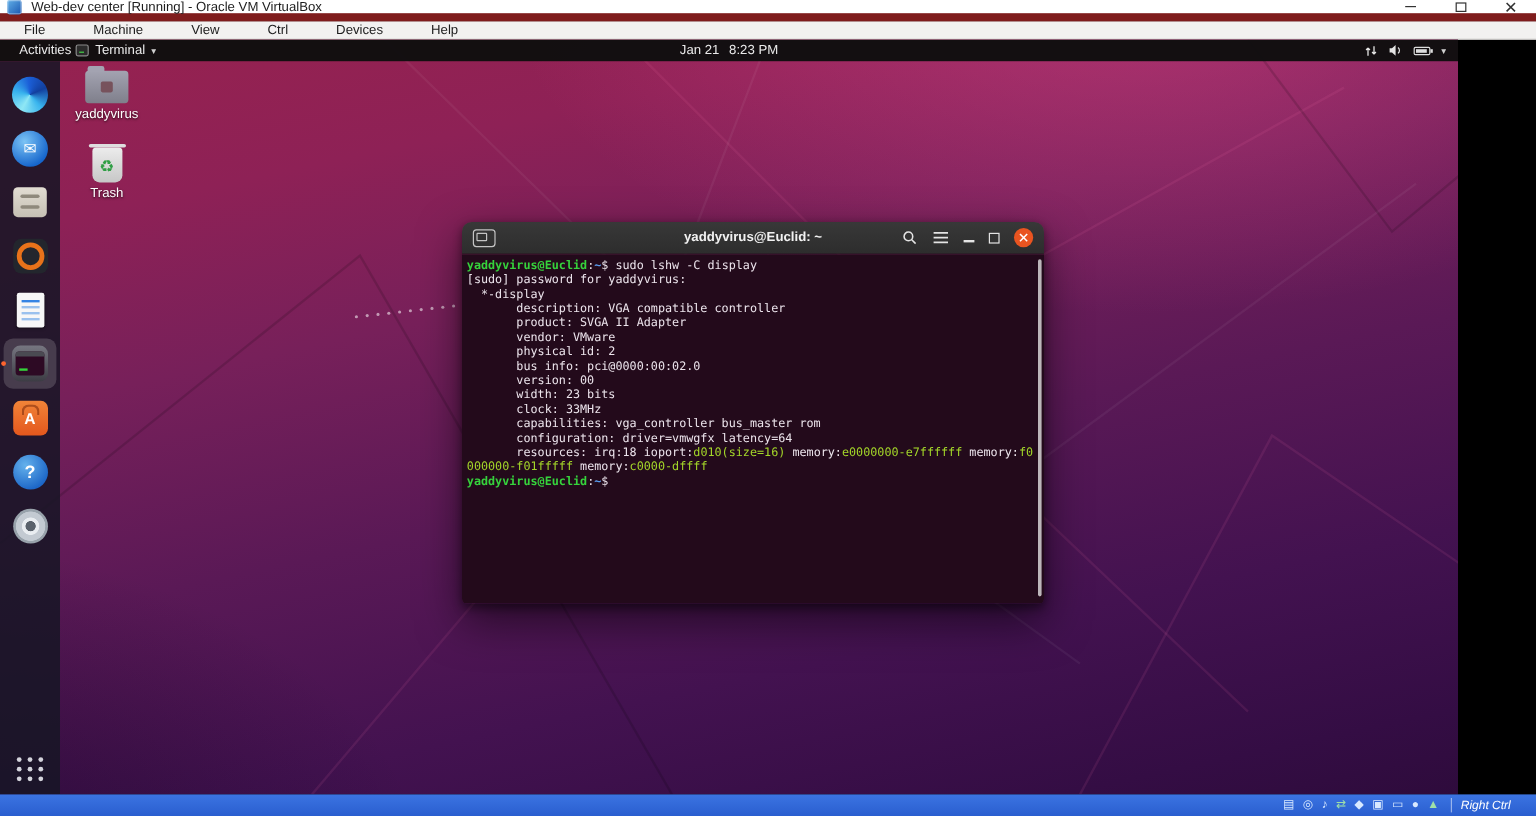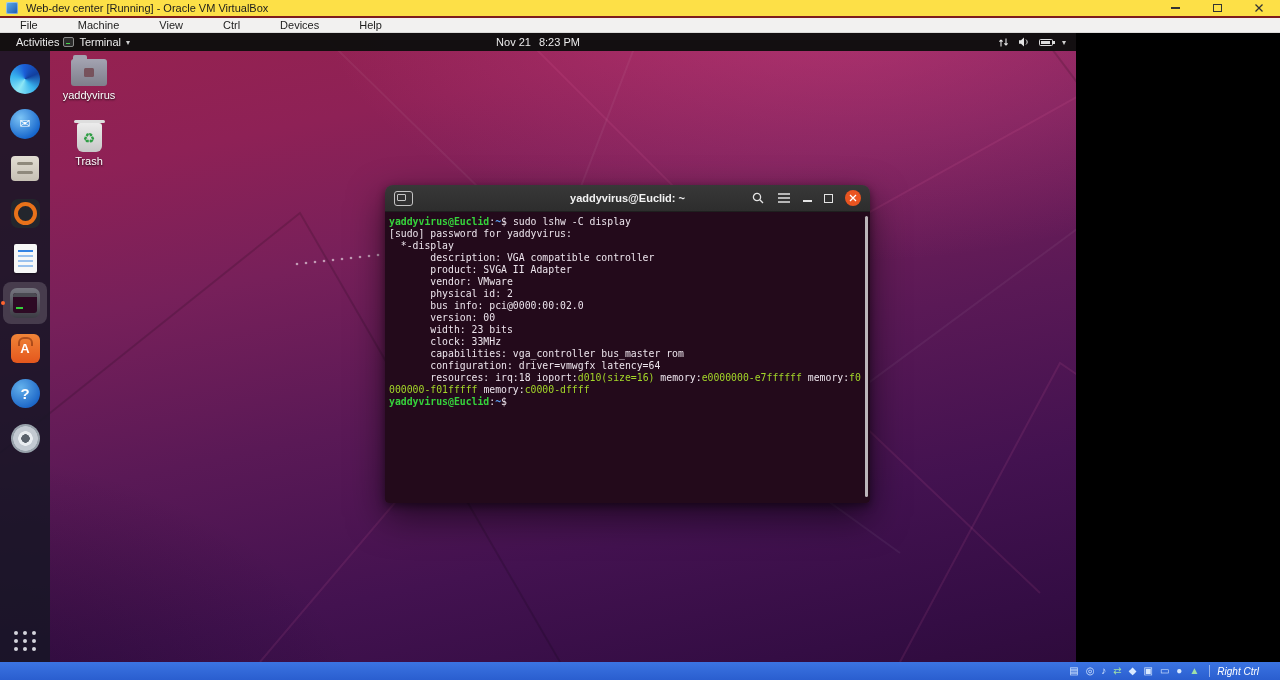--- a/index.html
+++ b/index.html
@@ -2,35 +2,35 @@
 <html><head>
 <meta charset="utf-8">
 <style>
   * { margin:0; padding:0; box-sizing:border-box; }
   html,body { width:1280px; height:680px; background:#000; }
   #root { position:relative; width:1280px; height:680px; overflow:hidden;
           font-family:"Liberation Sans", sans-serif; }
 
   
   .titlebar { position:absolute; top:0; left:0; width:1280px; height:18px;
-              background:#fde047; display:flex; align-items:center; border-bottom:2px solid #7f1d1d; }
+              background:#ffffff; display:flex; align-items:center; border-bottom:7px solid #7f1d1d; }
   .vbox-logo { width:12px; height:12px; margin-left:6px; border-radius:2px;
                background:linear-gradient(135deg,#62b0e8,#1a56b0); box-shadow:inset 0 0 0 1px rgba(255,255,255,.4); }
   .title-text { margin-left:8px; font-size:11px; color:#1d1d1d; }
   .win-controls { margin-left:auto; display:flex; height:100%; }
   .win-btn { width:42px; height:100%; display:flex; align-items:center; justify-content:center; }
   .wb-min { width:9px; height:1.5px; background:#333; }
   .wb-max { width:9px; height:8px; border:1.2px solid #333; }
 
   .menubar { position:absolute; top:18px; left:0; width:1280px; height:15px; background:#f2f1f0;
              border-bottom:1px solid #dcdbda; display:flex; align-items:center; font-size:11px; color:#1d1d1d; }
   .menu-item { padding:0 20px; line-height:15px; }
 
   
-  .vm { position:absolute; top:33px; left:0; width:1076px; height:629px; overflow:hidden;
+  .vm { position:absolute; top:33px; left:0; width:1215px; height:629px; overflow:hidden;
         background:
           radial-gradient(900px 460px at 78% -6%, rgba(231,77,146,.42), rgba(231,77,146,0) 58%),
           radial-gradient(760px 480px at -8% 112%, rgba(16,3,34,.55), rgba(16,3,34,0) 60%),
           linear-gradient(168deg,#97224f 0%,#8e2156 18%,#77205a 35%,#5a1956 55%,#431250 75%,#340d44 92%,#2e0b3c 100%); }
   .wall-overlay { position:absolute; inset:0; pointer-events:none; }
 
   
   .gnome-bar { position:absolute; top:0; left:0; right:0; height:18px; background:rgba(14,14,14,.97);
                display:flex; align-items:center; color:#eaeaea; font-size:11px; }
   .activities { margin-left:12px; padding:0 4px; }
@@ -188,21 +188,21 @@
     </svg>
 
     <div class="gnome-bar">
       <span class="activities">Activities</span>
       <span class="focused-app">
         <span class="mini-term"></span>
         <span>Terminal</span>
         <span class="chev">▾</span>
       </span>
       <span class="clock">
-        <span>Nov 21</span>
+        <span>Jan 21</span>
         <span>8:23 PM</span>
       </span>
       <span class="indicators">
         <svg width="11" height="11" viewBox="0 0 11 11">
           <path d="M3 9.5V3 M3 3 L1.4 4.6 M3 3 L4.6 4.6 M8 1.5 V8 M8 8 L6.4 6.4 M8 8 L9.6 6.4" stroke="#e4e4e4" stroke-width="1.1" fill="none"></path>
         </svg>
         <svg width="12" height="12" viewBox="0 0 12 12">
           <path d="M1 4.2h2l3-2.7v9L3 7.8H1z" fill="#e4e4e4"></path>
           <path d="M8 3.6c1.6 1.3 1.6 3.6 0 4.9" stroke="#e4e4e4" stroke-width="1" fill="none"></path>
         </svg>

